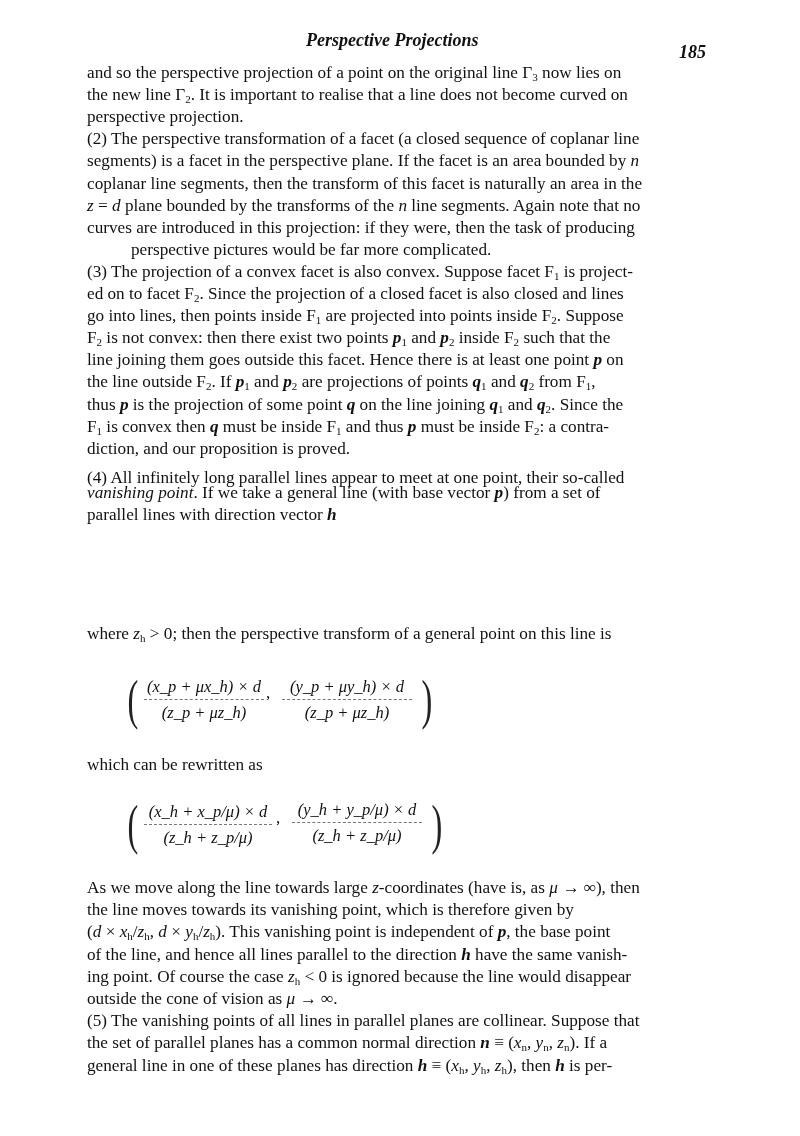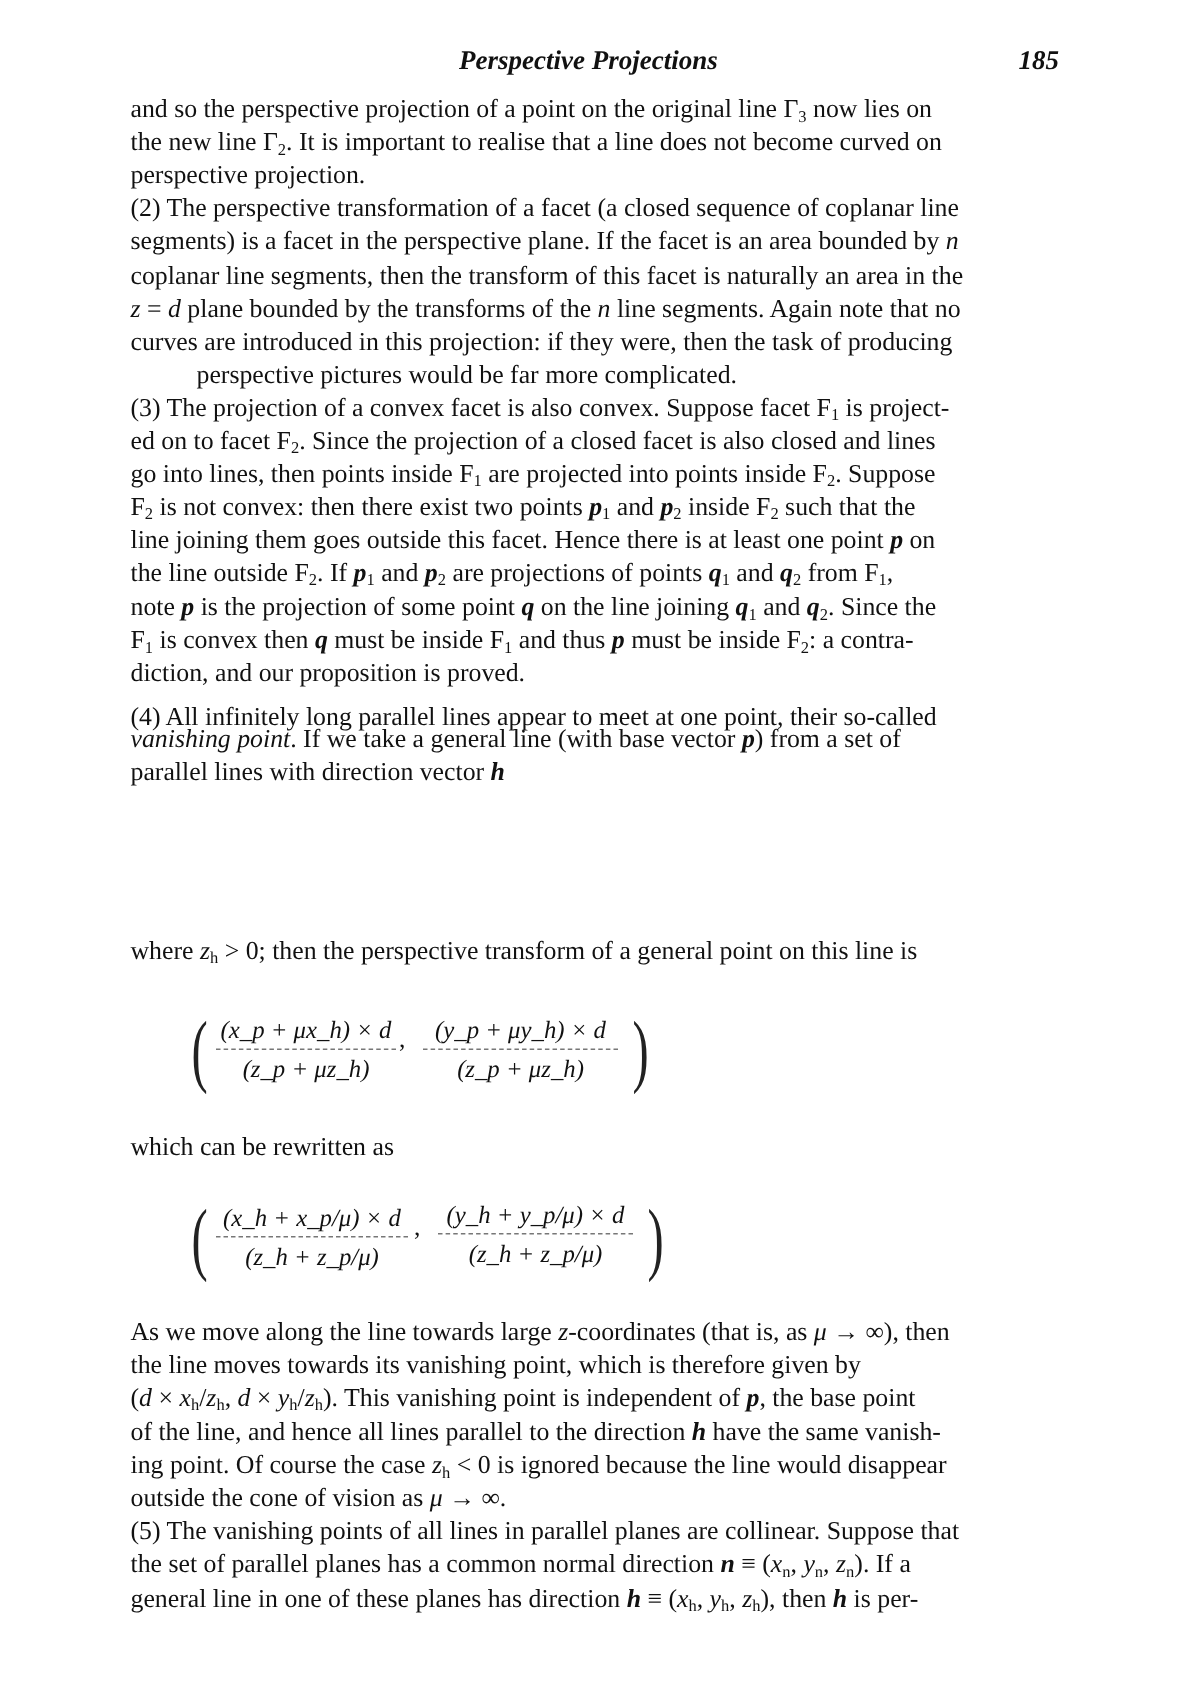--- a/index.html
+++ b/index.html
@@ -1,20 +1,20 @@
 <!DOCTYPE html>
 <html><head>
 <meta charset="utf-8">
 <style>
   html, body { margin: 0; padding: 0; background: #ffffff; }
   body { width: 800px; height: 1136px; position: relative; overflow: hidden; color: #111; font-family: "Liberation Serif", "DejaVu Serif", serif; }
   .page { position: absolute; left: 0; top: 0; width: 800px; height: 1136px; }
   .running-head { position: absolute; top: 30px; left: 86px; width: 620px; height: 26px; font-size: 18px; font-style: italic; font-weight: bold; }
   .running-head .title { position: absolute; left: 220px; top: 0; }
-  .running-head .pnum { position: absolute; right: 0; top: 0; }
+  .running-head .pnum { position: absolute; right: 0; top: 12px; }
   .line { position: absolute; left: 87px; font-size: 17.2px; white-space: nowrap; line-height: 22px; }
   .i { font-style: italic; }
   .bi { font-weight: bold; font-style: italic; }
   sub { font-size: 11px; vertical-align: -3px; line-height: 0; }
   .eq { position: absolute; font-size: 17px; font-style: italic; white-space: nowrap; }
   .frac-group { position: absolute; }
   .paren { position: absolute; font-size: 54px; font-weight: 100; color: #222; line-height: 1; transform: scaleX(0.6); }
   .frac { position: absolute; text-align: center; font-style: italic; font-size: 16.5px; }
   .frac .num, .frac .den { display: block; white-space: nowrap; }
   .frac .bar { display: block; border-top: 1px dashed #777; margin: 2px 0 3px 0; }
@@ -38,21 +38,21 @@
       <div class="line" style="top: 172.5px;"><span>coplanar line segments, then the transform of this facet is naturally an area in the</span></div>
       <div class="line" style="top: 194.6px;"><span class="i">z</span><span> = </span><span class="i">d</span><span> plane bounded by the transforms of the </span><span class="i">n</span><span> line segments. Again note that no</span></div>
       <div class="line" style="top: 216.7px;"><span>curves are introduced in this projection: if they were, then the task of producing</span></div>
       <div class="line" style="top: 238.8px; margin-left: 44px;"><span>perspective pictures would be far more complicated.</span></div>
       <div class="line" style="top: 260.9px;"><span>(3)  The projection of a convex facet is also convex. Suppose facet F</span><sub>1</sub><span> is project-</span></div>
       <div class="line" style="top: 283px;"><span>ed on to facet F</span><sub>2</sub><span>. Since the projection of a closed facet is also closed and lines</span></div>
       <div class="line" style="top: 305.1px;"><span>go into lines, then points inside F</span><sub>1</sub><span> are projected into points inside F</span><sub>2</sub><span>. Suppose</span></div>
       <div class="line" style="top: 327.2px;"><span>F</span><sub>2</sub><span> is not convex: then there exist two points </span><span class="bi">p</span><sub>1</sub><span> and </span><span class="bi">p</span><sub>2</sub><span> inside F</span><sub>2</sub><span> such that the</span></div>
       <div class="line" style="top: 349.3px;"><span>line joining them goes outside this facet. Hence there is at least one point </span><span class="bi">p</span><span> on</span></div>
       <div class="line" style="top: 371.4px;"><span>the line outside F</span><sub>2</sub><span>. If </span><span class="bi">p</span><sub>1</sub><span> and </span><span class="bi">p</span><sub>2</sub><span> are projections of points </span><span class="bi">q</span><sub>1</sub><span> and </span><span class="bi">q</span><sub>2</sub><span> from F</span><sub>1</sub><span>,</span></div>
-      <div class="line" style="top: 393.5px;"><span>note </span><span class="bi">p</span><span> is the projection of some point </span><span class="bi">q</span><span> on the line joining </span><span class="bi">q</span><sub>1</sub><span> and </span><span class="bi">q</span><sub>2</sub><span>. Since the</span></div>
+      <div class="line" style="top: 393.5px;"><span>thus </span><span class="bi">p</span><span> is the projection of some point </span><span class="bi">q</span><span> on the line joining </span><span class="bi">q</span><sub>1</sub><span> and </span><span class="bi">q</span><sub>2</sub><span>. Since the</span></div>
       <div class="line" style="top: 415.6px;"><span>F</span><sub>1</sub><span> is convex then </span><span class="bi">q</span><span> must be inside F</span><sub>1</sub><span> and thus </span><span class="bi">p</span><span> must be inside F</span><sub>2</sub><span>: a contra-</span></div>
       <div class="line" style="top: 437.7px;"><span>diction, and our proposition is proved.</span></div>
       <div class="line" style="top: 451px; margin-top: 16px;"><span>(4)  All infinitely long parallel lines appear to meet at one point, their so-called</span></div>
       <div class="line" style="top: 481.9px;"><span class="i">vanishing point</span><span>. If we take a general line (with base vector </span><span class="bi">p</span><span>) from a set of</span></div>
       <div class="line" style="top: 504px;"><span>parallel lines with direction vector </span><span class="bi">h</span></div>
     </div>
 
 
   <div class="line" id="after-eq1" style="top:623px;"><span>where </span><span class="i">z</span><sub>h</sub><span> &gt; 0; then the perspective transform of a general point on this line is</span></div>
 
@@ -84,21 +84,21 @@
     <span class="comma" style="left:146px; top:8px;">,</span>
     <div class="frac" style="left:162px; top:0; width:130px;">
       <span class="num">(y_h + y_p/μ) × d</span>
       <span class="bar"></span>
       <span class="den">(z_h + z_p/μ)</span>
     </div>
     <span class="paren" style="left:298px; top:-2px;">)</span>
   </div>
 
   <div id="closing-lines">
-      <div class="line" style="top: 877px;"><span>As we move along the line towards large </span><span class="i">z</span><span>-coordinates (that is, as </span><span class="i">μ</span><span> → ∞), then</span></div>
+      <div class="line" style="top: 877px;"><span>As we move along the line towards large </span><span class="i">z</span><span>-coordinates (have is, as </span><span class="i">μ</span><span> → ∞), then</span></div>
       <div class="line" style="top: 899.2px;"><span>the line moves towards its vanishing point, which is therefore given by</span></div>
       <div class="line" style="top: 921.4px;"><span>(</span><span class="i">d</span><span> × </span><span class="i">x</span><sub>h</sub><span>/</span><span class="i">z</span><sub>h</sub><span>, </span><span class="i">d</span><span> × </span><span class="i">y</span><sub>h</sub><span>/</span><span class="i">z</span><sub>h</sub><span>). This vanishing point is independent of </span><span class="bi">p</span><span>, the base point</span></div>
       <div class="line" style="top: 943.6px;"><span>of the line, and hence all lines parallel to the direction </span><span class="bi">h</span><span> have the same vanish-</span></div>
       <div class="line" style="top: 965.8px;"><span>ing point. Of course the case </span><span class="i">z</span><sub>h</sub><span> &lt; 0 is ignored because the line would disappear</span></div>
       <div class="line" style="top: 988px;"><span>outside the cone of vision as </span><span class="i">μ</span><span> → ∞.</span></div>
       <div class="line" style="top: 1010.2px;"><span>(5)  The vanishing points of all lines in parallel planes are collinear. Suppose that</span></div>
       <div class="line" style="top: 1032.4px;"><span>the set of parallel planes has a common normal direction </span><span class="bi">n</span><span> ≡ (</span><span class="i">x</span><sub>n</sub><span>, </span><span class="i">y</span><sub>n</sub><span>, </span><span class="i">z</span><sub>n</sub><span>). If a</span></div>
       <div class="line" style="top: 1054.6px;"><span>general line in one of these planes has direction </span><span class="bi">h</span><span> ≡ (</span><span class="i">x</span><sub>h</sub><span>, </span><span class="i">y</span><sub>h</sub><span>, </span><span class="i">z</span><sub>h</sub><span>), then </span><span class="bi">h</span><span> is per-</span></div>
     </div>
 </div>

